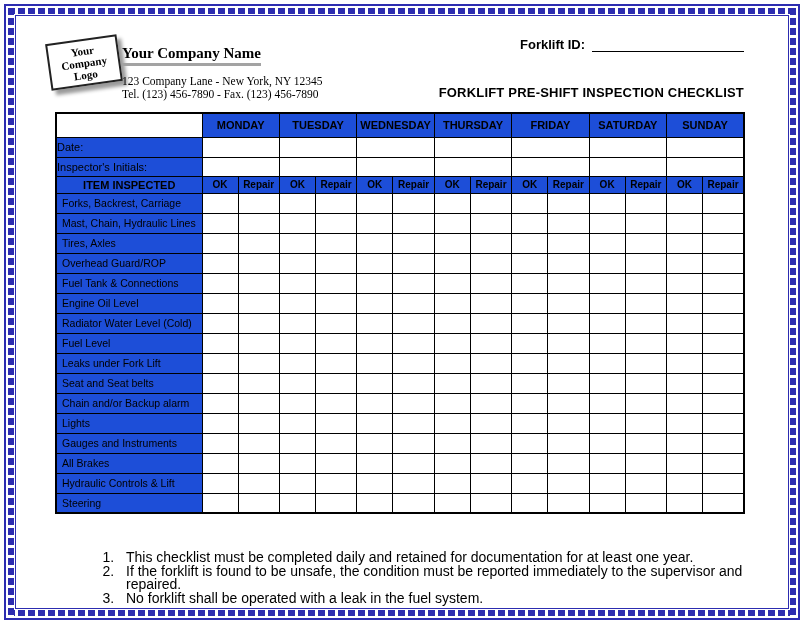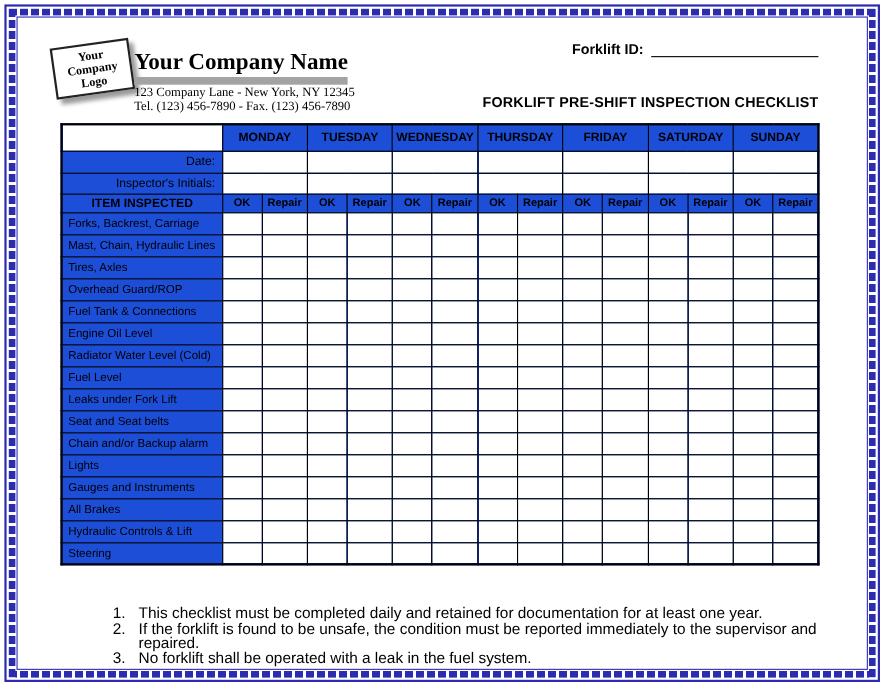--- a/index.html
+++ b/index.html
@@ -29,44 +29,44 @@
   .logo {
     position:absolute; left:48px; top:39px; width:72px; height:47px;
     border:2px solid #222; background:#fff;
     transform:rotate(-8deg);
     display:flex; flex-direction:column; align-items:center; justify-content:center;
     font-family:"Liberation Serif", serif; font-weight:bold;
     font-size:11px; line-height:12px; text-align:center;
     box-shadow:4px 5px 4px rgba(0,0,0,0.40);
   }
   .company { position:absolute; left:122px; top:44px; font-family:"Liberation Serif", serif; }
-  .company-name { display:inline-block; font-size:21px; font-weight:bold;
-    border-bottom:7px solid #a3a3a3; padding-bottom:1px; }
-  .company-addr { font-size:11.5px; margin-top:1px; }
+  .company-name { display:inline-block; font-size:15px; font-weight:bold;
+    border-bottom:3px solid #a3a3a3; padding-bottom:1px; }
+  .company-addr { font-size:11.5px; margin-top:9px; }
   .company-phone { font-size:11.5px; margin-top:1px; }
 
   .id-wrap { position:absolute; left:520px; top:36px; width:224px;
     display:flex; align-items:flex-end; }
   .id-label { font-weight:bold; font-size:13px; white-space:nowrap; padding-right:7px; }
   .id-line { flex:1; border-bottom:1px solid #000; height:16px; }
 
   .doc-title { position:absolute; top:85px; right:60px;
     font-size:13px; font-weight:bold; letter-spacing:0.2px; }
 
   
   table#checklist {
     position:absolute; left:55px; top:112px; width:690px;
     border-collapse:collapse; table-layout:fixed;
     border:2px solid #000; background:#1d4ed8;
   }
   #checklist td { border:1px solid #000; overflow:hidden; white-space:nowrap; }
   col.c-item { width:146px; }
   col.c-ok { width:36px; }
   .day  { font-weight:bold; font-size:11px; text-align:center; height:24px; }
-  .rlab { font-size:11px; text-align:right; padding-right:6px; }
+  .rlab { font-size:11px; padding-right:6px; }
   .r-date td { height:20px; }
   .r-init td { height:19px; }
   .ihead { font-weight:bold; font-size:11px; text-align:center; }
   .r-ihead td { height:17px; }
   .okh  { font-weight:bold; font-size:10px; text-align:center; }
   .ilab { font-size:10.5px; text-align:left; padding-left:5px; font-weight:normal;margin-left:24px; }
   .r-item td { height:20px; }
   .blank { background:#fff; }
 
   

